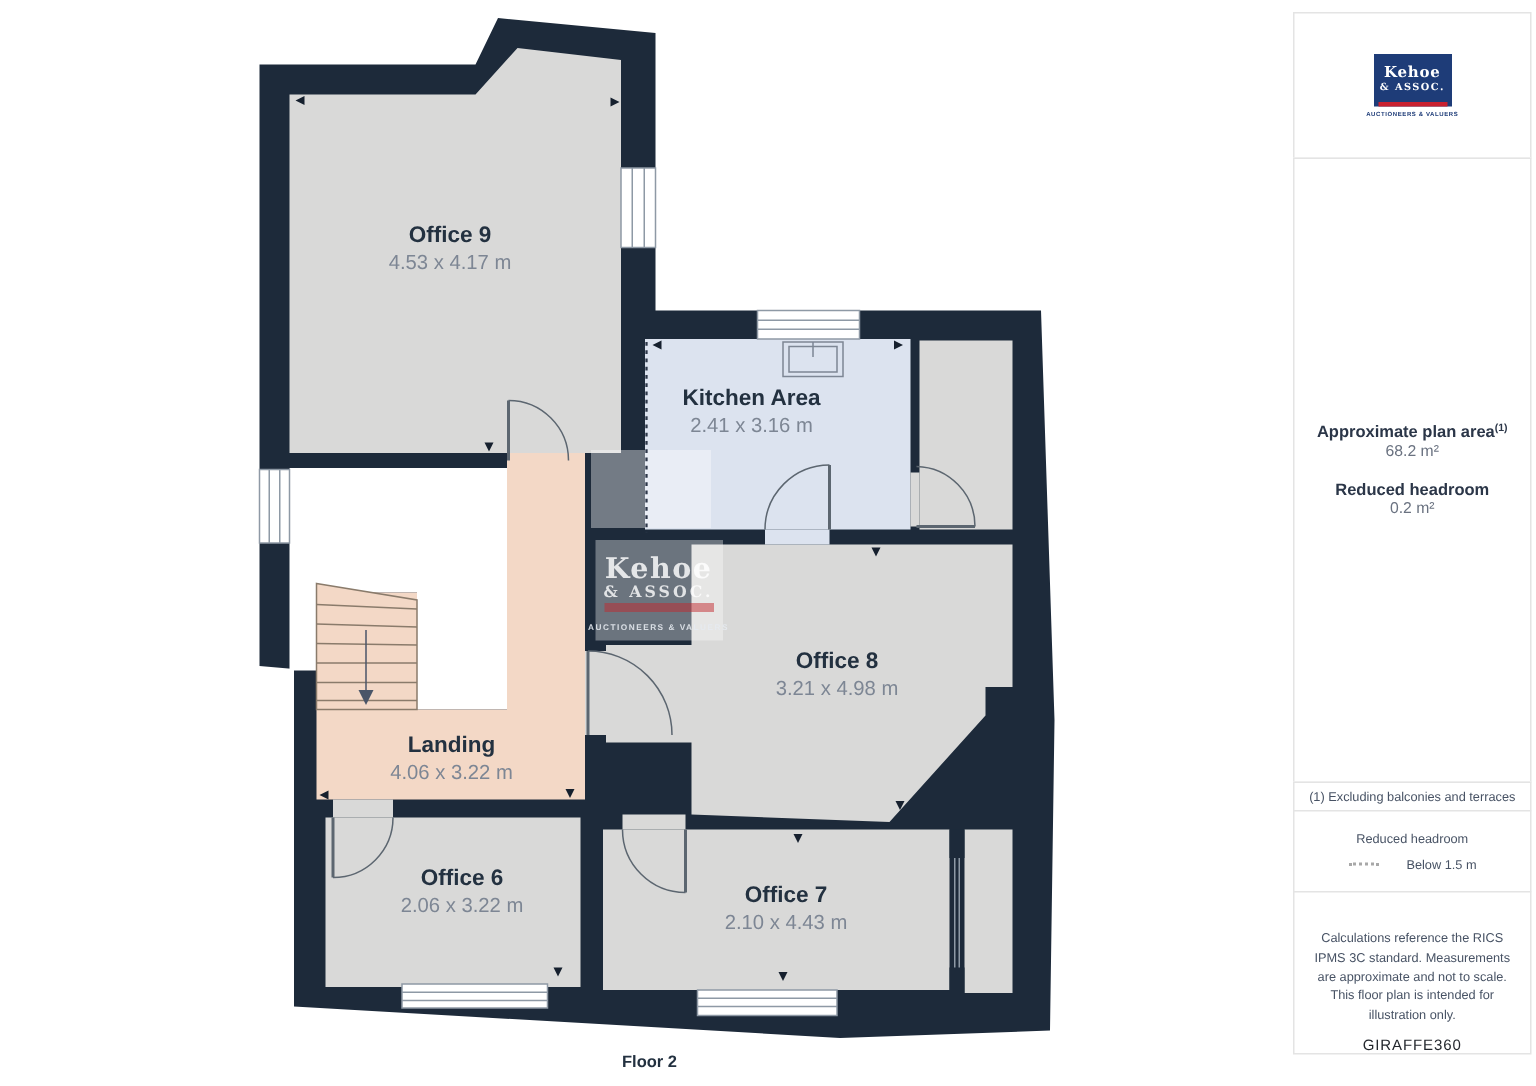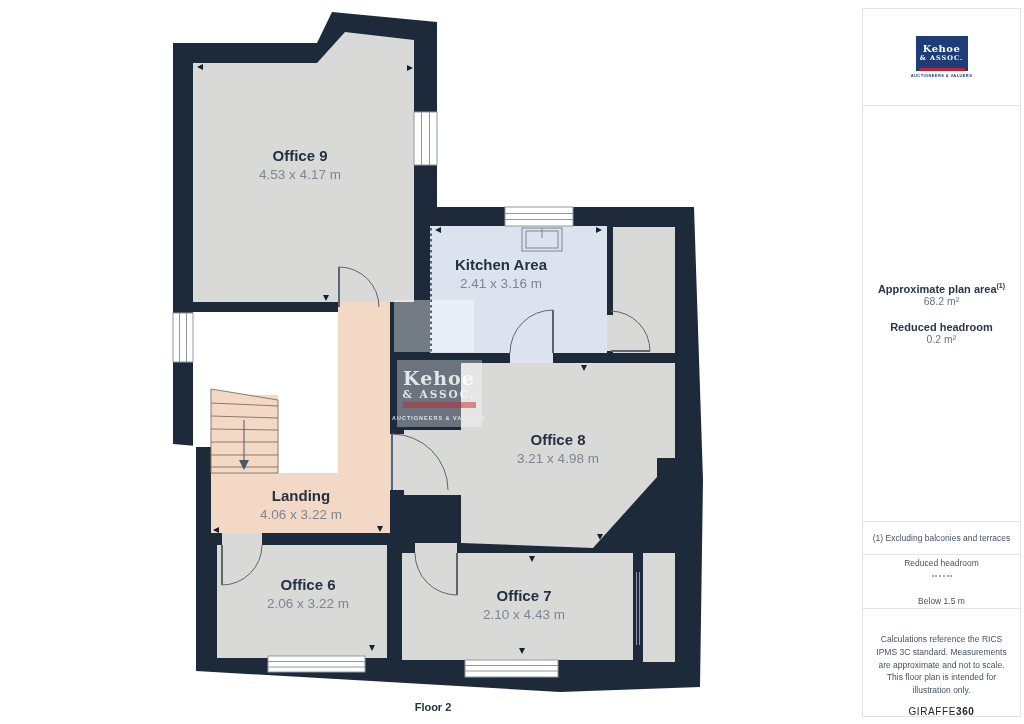--- a/index.html
+++ b/index.html
@@ -14,42 +14,42 @@
   .wm-big{font-family:"DejaVu Serif","Liberation Serif",serif;font-weight:bold;font-size:19px;fill:rgba(255,255,255,0.82);letter-spacing:1px;}
   .wm-mid{font-family:"DejaVu Serif","Liberation Serif",serif;font-weight:bold;font-size:10.5px;fill:rgba(255,255,255,0.8);letter-spacing:2px;}
   .wm-small{font-family:"Liberation Sans",sans-serif;font-weight:bold;font-size:5.5px;fill:rgba(230,234,240,0.9);letter-spacing:1px;}
 
   
   .sidebar{position:absolute;left:862px;top:8px;width:159px;}
   .card{background:#fff;border:1px solid #e4e4e4;margin-top:-1px;box-sizing:border-box;
         display:flex;flex-direction:column;align-items:center;justify-content:center;text-align:center;}
   .card.logo-card{height:98px;margin-top:0;}
   .card.summary-card{height:417px;}
-  .card.footnote-card{height:34px;}
+  .card.footnote-card{height:20px;}
   .card.legend-card{height:55px;}
   .card.disclaimer-card{height:109px;}
 
   .logo-box{width:46px;background:#1e3c78;padding:7px 3px 0 3px;display:flex;flex-direction:column;align-items:center;}
   .logo-kehoe{color:#fff;font-family:"DejaVu Serif","Liberation Serif",serif;font-weight:bold;font-size:10px;letter-spacing:0.5px;line-height:1.1;}
   .logo-assoc{color:#fff;font-family:"DejaVu Serif","Liberation Serif",serif;font-weight:bold;font-size:6.5px;letter-spacing:1px;line-height:1.4;}
   .logo-bar{width:100%;height:3px;background:#c8202f;margin-top:4px;}
   .logo-caption{font-size:4px;font-weight:bold;color:#1e3c78;letter-spacing:0.4px;margin-top:2px;}
 
   .sum-title{font-size:11px;font-weight:bold;color:#2b3648;}
   .sum-title .sup{font-size:7px;vertical-align:super;}
   .sum-value{font-size:10.5px;color:#6a7280;margin-top:0;}
   .sum-gap{height:14px;}
   .note-text{font-size:8.5px;color:#475264;line-height:1.5;}
   .legend-title{font-size:8.5px;color:#475264;margin-bottom:7px;}
-  .legend-row{display:flex;align-items:center;gap:19px;font-size:8.5px;color:#475264;flex-direction:column;}
+  .legend-row{display:flex;align-items:center;gap:19px;font-size:8.5px;color:#475264;}
   .dots{display:inline-block;width:20px;border-top:2px dotted #a8a8a8;}
   .disclaimer-text{font-size:8.5px;color:#475264;line-height:1.5;width:140px;margin-top:25px;}
   .brand{margin-top:9px;font-size:10px;color:#23272d;letter-spacing:0.6px;}
   .brand .b1{font-weight:400;}
-  .brand .b2{font-weight:700;}
+  .brand .b2{font-weight:400;}
 </style>
 </head>
 <body>
 
 <div class="stage">
 
   <svg class="plan" width="862" height="724" viewBox="0 0 862 724">
 
     <g>
       <polygon fill="#1d2a3a" points="173,43 317,43 332,12 437,22 437,207 694,207 703,480 700,687 560,692 196,671 196,446 173,444"></polygon>

